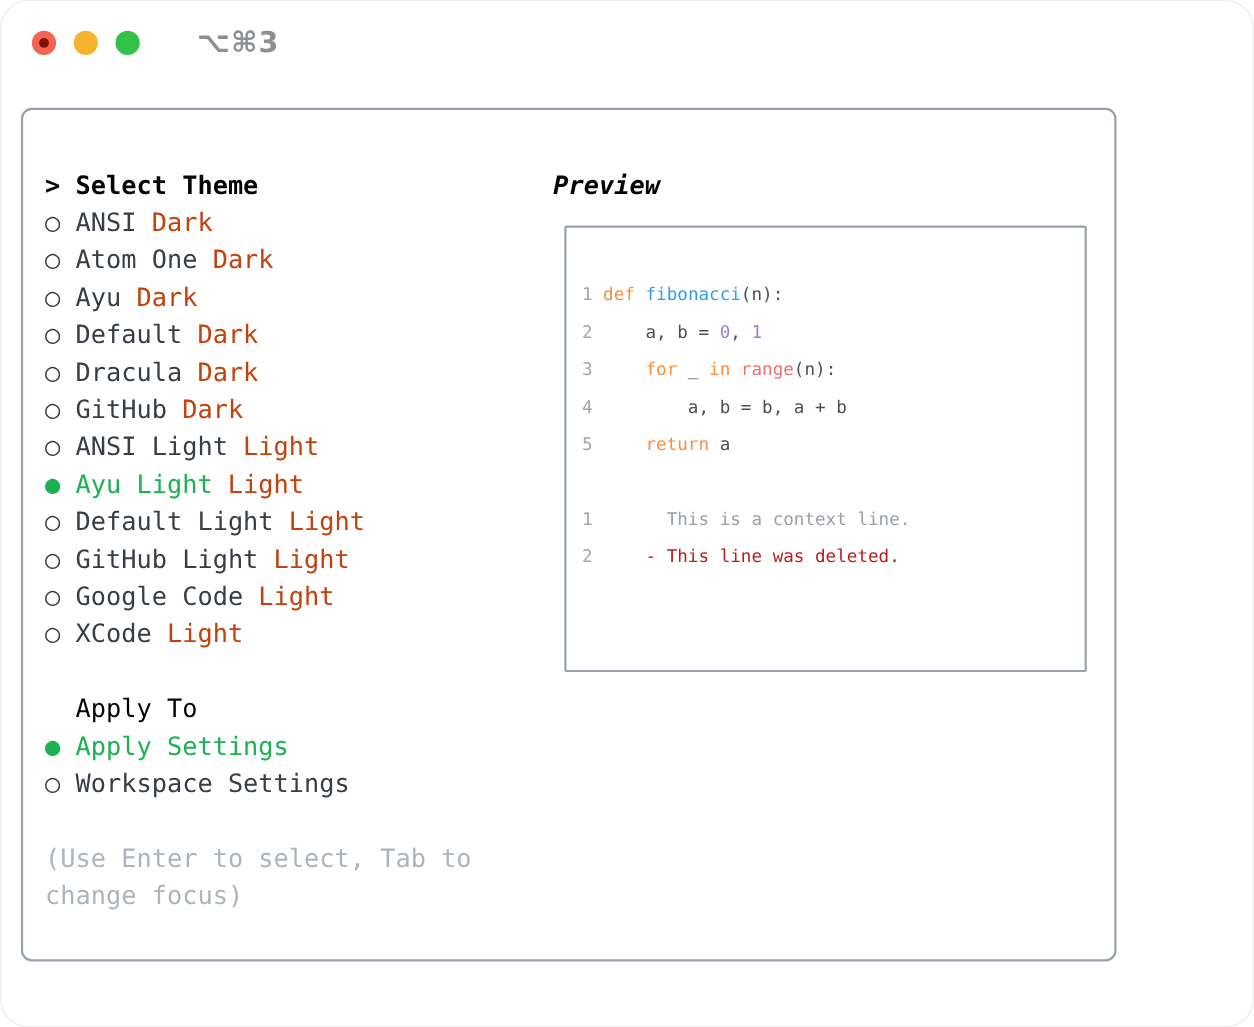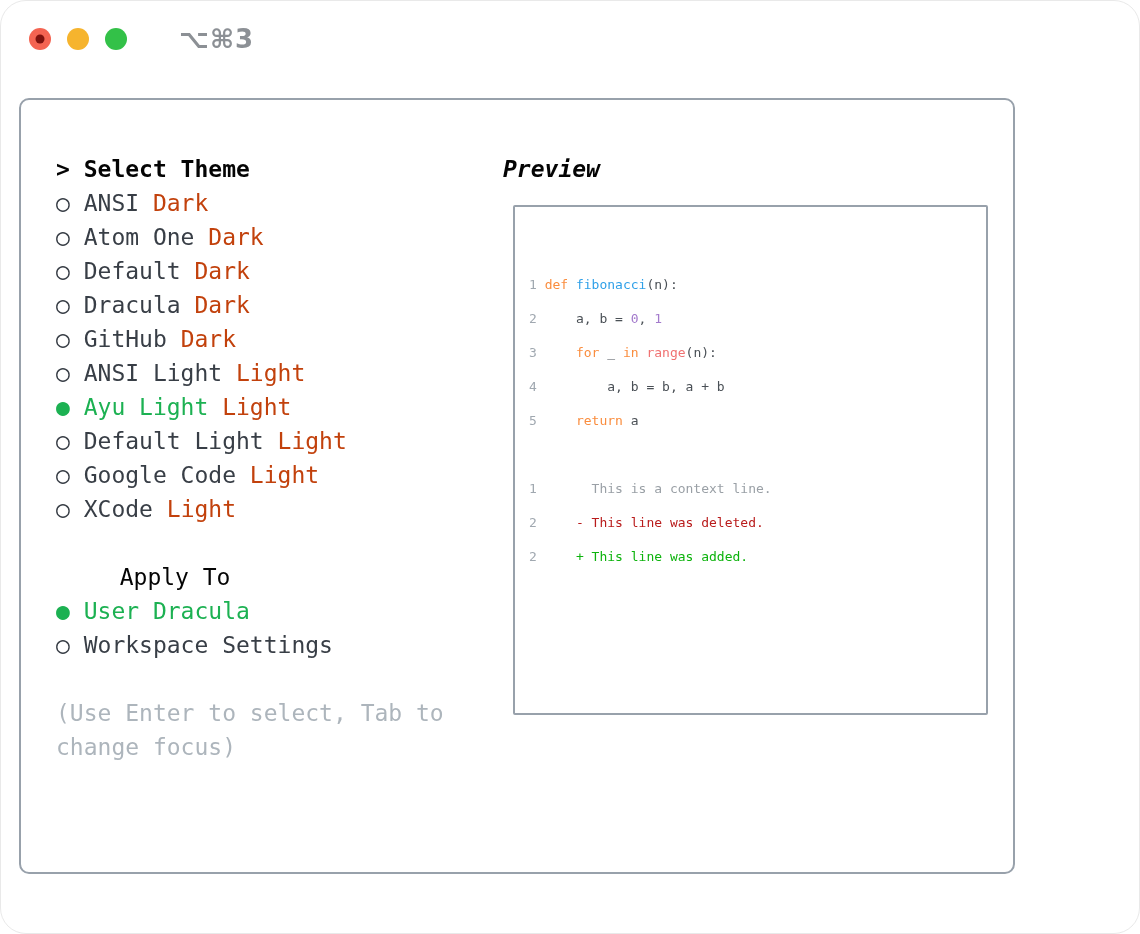--- a/index.html
+++ b/index.html
@@ -27,38 +27,38 @@
     font-size:26px; font-weight:bold; color:#8c9095; letter-spacing:1px;
   }
 
   
   .panel {
     position:absolute; left:18px; top:97px; width:996px; height:776px;
     border:2px solid #98a1ab; border-radius:10px; background:#fff;
   }
 
   
-  .left { position:absolute; left:35px; top:52px; font-size:23px; color:#383e46; }
+  .left { position:absolute; left:20px; top:52px; font-size:23px; color:#383e46; }
   .line { height:34px; line-height:34px; white-space:pre; }
   .spacer { height:34px; }
   .mk { display:inline-block; width:2ch; color:#383e46; }
   .hdr { font-weight:bold; color:#040404; }
   .prompt { font-weight:bold; color:#040404; }
   .nm { color:#383e46; }
   .variant { color:#c2410c; margin-left:1ch; }
   .selected .mk, .selected .nm { color:#1cb152; }
   .indent { padding-left:2ch; }
   .help { color:#adb5bc; }
 
   
   .right-hdr { position:absolute; left:482px; top:52px; font-size:23px; height:34px; line-height:34px;font-style:italic; }
   .pbox {
-    position:absolute; left:492px; top:105px; width:475px; height:510px;
+    position:absolute; left:492px; top:105px; width:475px; height:406px;
     border:2px solid #98a1ab; border-radius:2px; background:#fff;
-    padding:61px 10px 0 14px; font-size:13px;
+    padding:44px 10px 0 14px; font-size:16px;
   }
   .cl { height:34px; line-height:34px; white-space:pre; }
   .ln  { color:#a0a8b0; }
   .pl  { color:#4a5056; }
   .kw  { color:#fa8d3e; }
   .fn  { color:#2fa0e8; }
   .nmb { color:#a37acc; }
   .rg  { color:#f07171;margin-top:27px; }
   .ctx { color:#9aa0a6; }
   .del { color:#b91c1c; }
@@ -78,49 +78,50 @@
     <span class="wtitle">⌥⌘3</span>
   </div>
 
   <div class="panel">
 
     <div class="left">
       <div class="line"><span class="mk prompt">&gt;</span><span class="hdr">Select Theme</span></div>
 
       <div class="line item"><span class="mk">○</span><span class="nm">ANSI</span><span class="variant">Dark</span></div>
       <div class="line item"><span class="mk">○</span><span class="nm">Atom One</span><span class="variant">Dark</span></div>
+      <div class="line item"><span class="mk">○</span><span class="nm">Ayu</span><span class="variant">Dark</span></div>
       <div class="line item"><span class="mk">○</span><span class="nm">Default</span><span class="variant">Dark</span></div>
       <div class="line item"><span class="mk">○</span><span class="nm">Dracula</span><span class="variant">Dark</span></div>
       <div class="line item"><span class="mk">○</span><span class="nm">GitHub</span><span class="variant">Dark</span></div>
       <div class="line item"><span class="mk">○</span><span class="nm">ANSI Light</span><span class="variant">Light</span></div>
       <div class="line item selected"><span class="mk">●</span><span class="nm">Ayu Light</span><span class="variant">Light</span></div>
       <div class="line item"><span class="mk">○</span><span class="nm">Default Light</span><span class="variant">Light</span></div>
+      <div class="line item"><span class="mk">○</span><span class="nm">GitHub Light</span><span class="variant">Light</span></div>
       <div class="line item"><span class="mk">○</span><span class="nm">Google Code</span><span class="variant">Light</span></div>
       <div class="line item"><span class="mk">○</span><span class="nm">XCode</span><span class="variant">Light</span></div>
 
       <div class="spacer"></div>
 
-      <div class="line indent"><span class="hdr" style="font-weight:normal; color:#040404;margin-left:36px;">Apply To</span></div>
-      <div class="line item selected"><span class="mk">●</span><span class="nm">User Dracula</span></div>
+      <div class="line indent"><span class="hdr" style="font-weight:normal; color:#040404;">Apply To</span></div>
+      <div class="line item selected"><span class="mk">●</span><span class="nm">Apply Settings</span></div>
       <div class="line item"><span class="mk">○</span><span class="nm">Workspace Settings</span></div>
 
       <div class="spacer"></div>
 
       <div class="line help">(Use Enter to select, Tab to</div>
       <div class="line help">change focus)</div>
     </div>
 
     <div class="right-hdr hdr">Preview</div>
 
     <div class="pbox">
       <div class="cl"><span class="ln">1 </span><span class="kw">def</span><span class="pl"> </span><span class="fn">fibonacci</span><span class="pl">(n):</span></div>
       <div class="cl"><span class="ln">2 </span><span class="pl">    a, b = </span><span class="nmb">0</span><span class="pl">, </span><span class="nmb">1</span></div>
       <div class="cl"><span class="ln">3 </span><span class="pl">    </span><span class="kw">for</span><span class="pl"> _ </span><span class="kw">in</span><span class="pl"> </span><span class="rg">range</span><span class="pl">(n):</span></div>
       <div class="cl"><span class="ln">4 </span><span class="pl">        a, b = b, a + b</span></div>
       <div class="cl"><span class="ln">5 </span><span class="pl">    </span><span class="kw">return</span><span class="pl"> a</span></div>
       <div class="cl"></div>
       <div class="cl"><span class="ln">1 </span><span class="ctx">      This is a context line.</span></div>
       <div class="cl"><span class="ln">2 </span><span class="del">    - This line was deleted.</span></div>
-      <div class="cl"><span class="ln">2 </span><span class="add">    + This line was added.</span></div>
     </div>
 
   </div>
 </div>
 
 </body></html>

